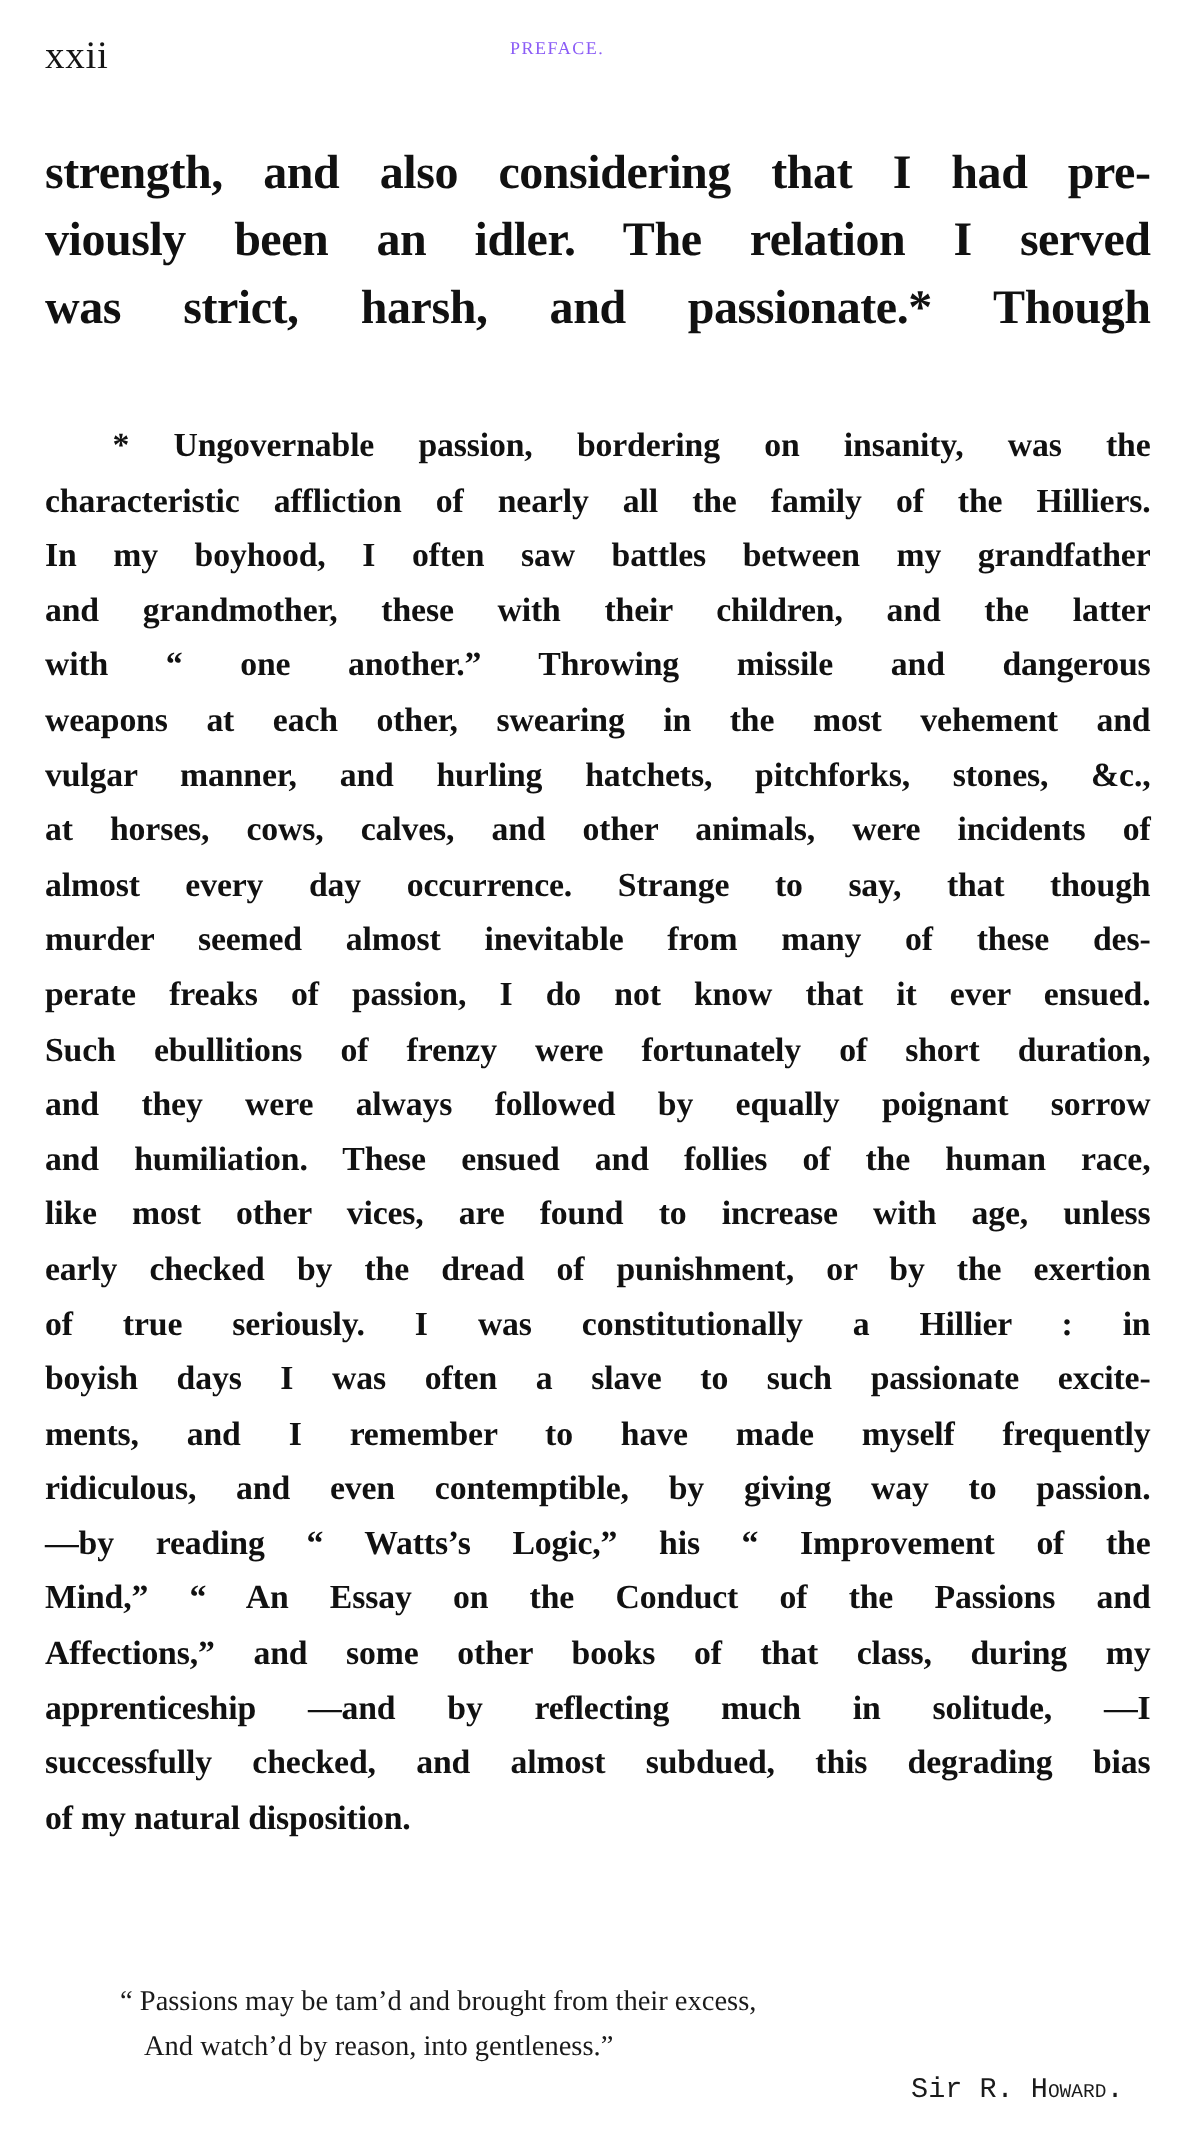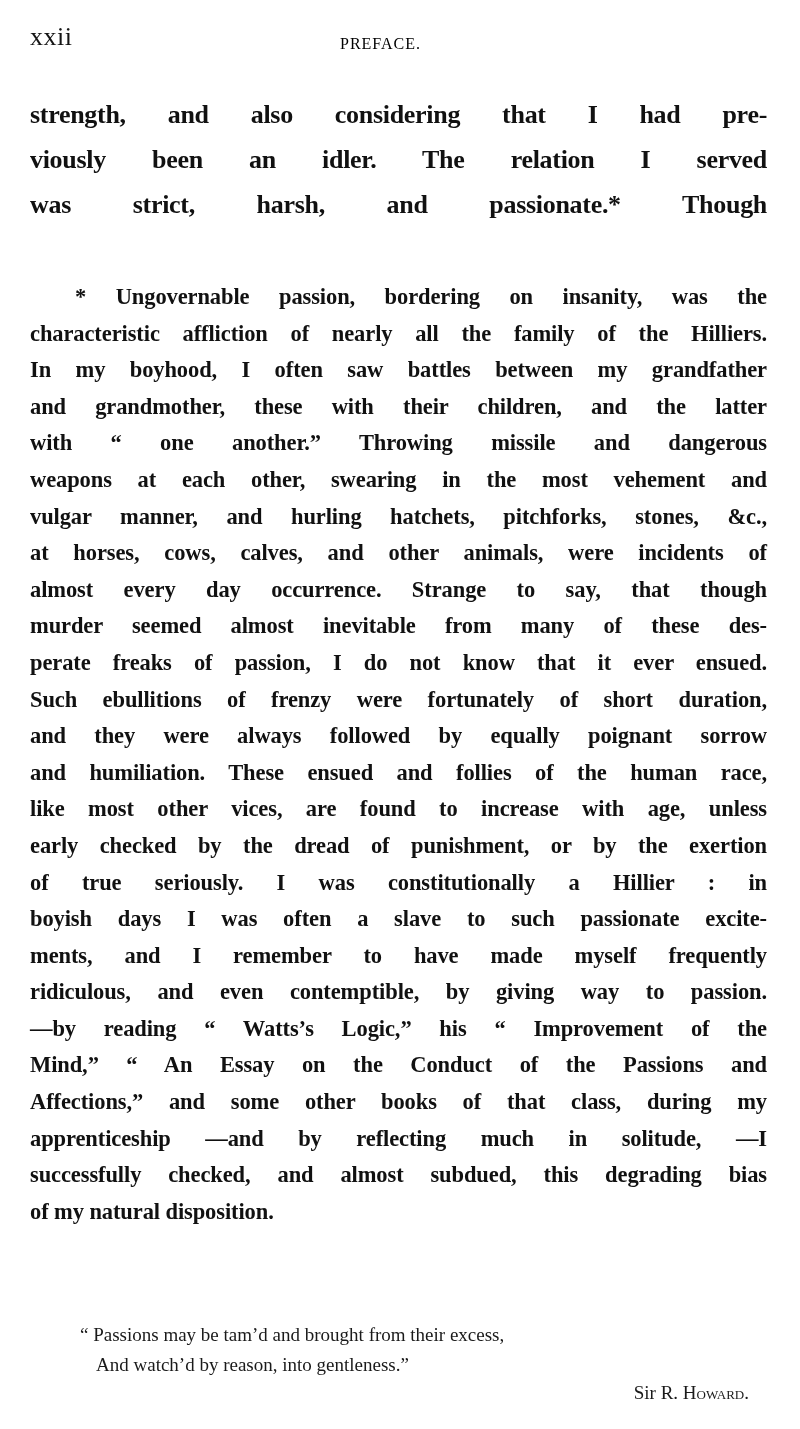--- a/index.html
+++ b/index.html
@@ -32,40 +32,40 @@
       position: absolute;
       left: 0;
       top: 0;
       font-size: 26px;
       letter-spacing: 0.5px;
       color: #151515;
     }
     .head-title {
       position: absolute;
       left: 310px;
-      top: 13px;
-      font-size: 16px;
+      top: 3px;
+      font-size: 12px;
       letter-spacing: 1px;
-      color: #000000;
+      color: #8b5cf6;
     }
     .main-text {
       position: absolute;
       left: 30px;
       top: 92px;
       width: 737px;
     }
     .line {
       display: block;
       text-align: justify;
       text-align-last: justify;
       white-space: nowrap;
       overflow: visible;
     }
     .main-text .line {
-      font-size: 26px;
+      font-size: 32px;
       line-height: 45px;
       height: 45px;
       font-weight: bold;
       letter-spacing: -0.3px;
       word-spacing: 2px;
     }
     .footnote {
       position: absolute;
       left: 30px;
       top: 279px;
@@ -101,20 +101,21 @@
     .verse .vline.second {
       padding-left: 16px;
     }
     .attribution {
       position: absolute;
       right: 35px;
       top: 1382px;
       font-size: 19px;
       color: #1a1a1a;
       white-space: nowrap;
+      font-family: Liberation Mono, monospace;
     }
     .attribution .sc {
       font-variant: small-caps;
     }
   </style>
 </head>
 <body>
 
 <div class="page">
 

